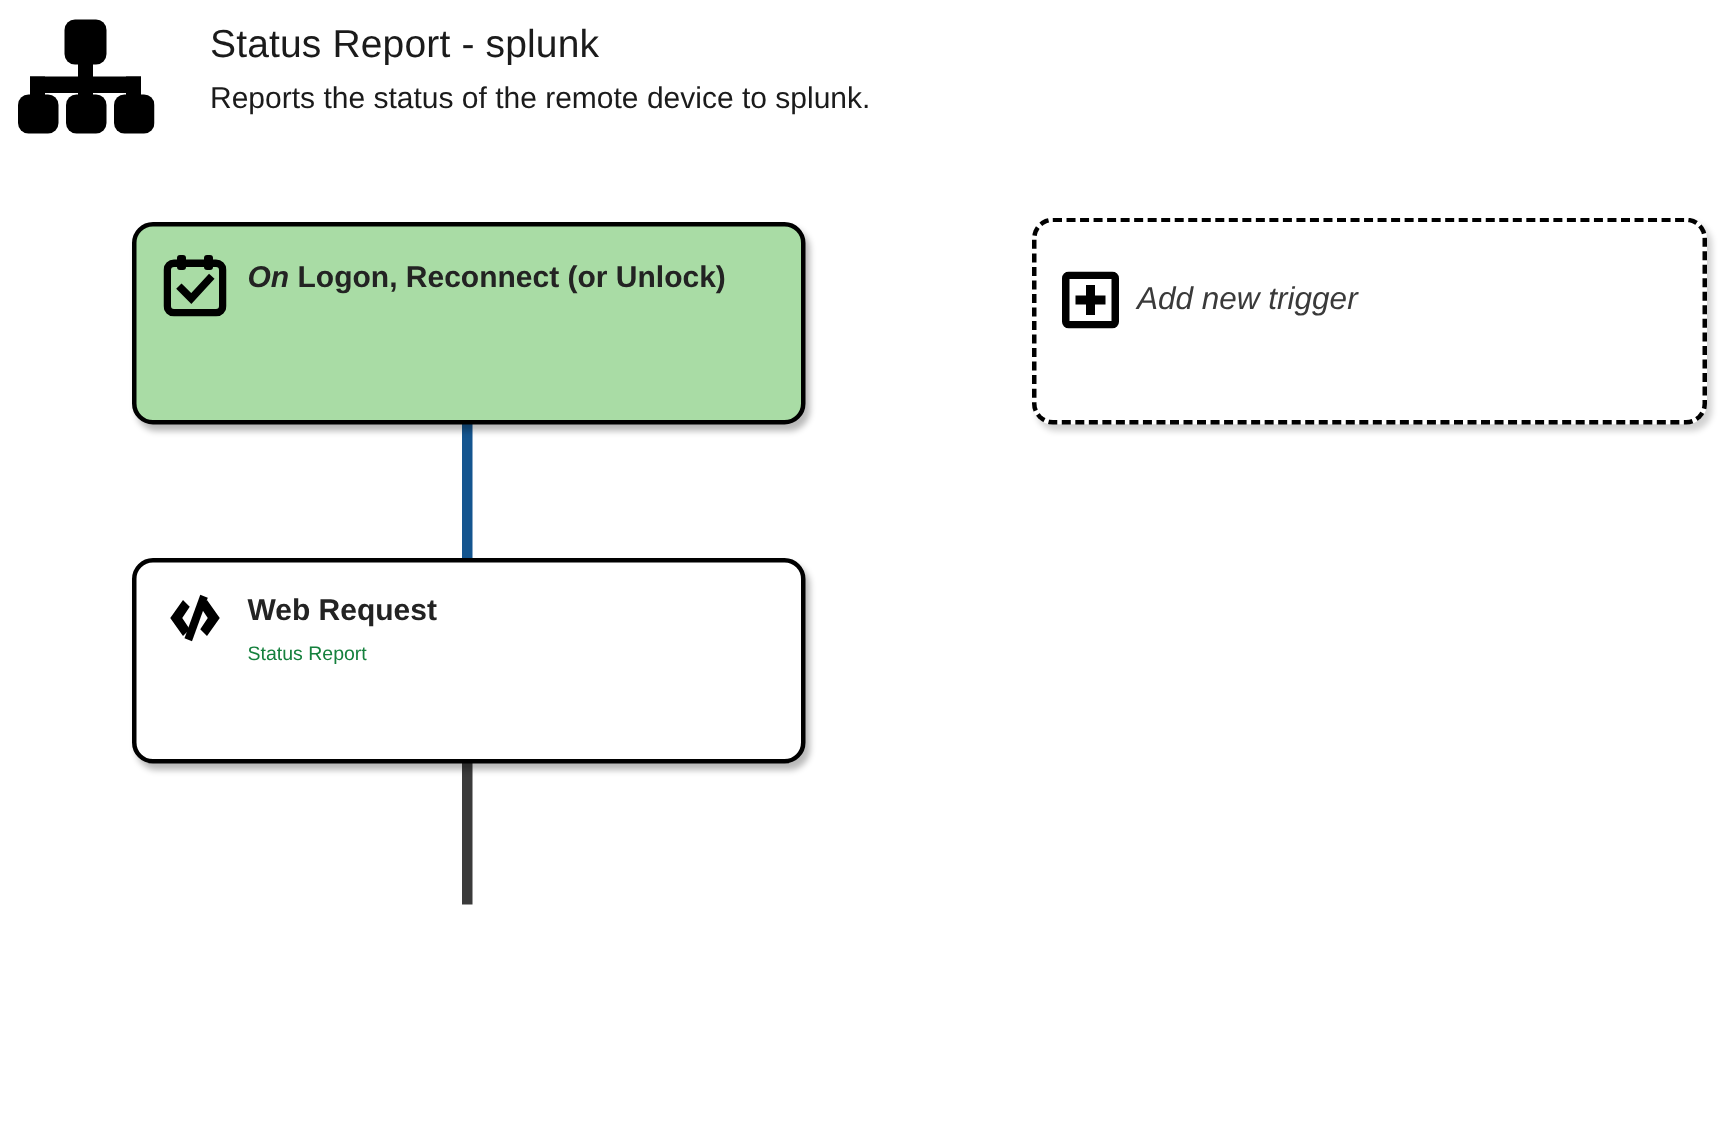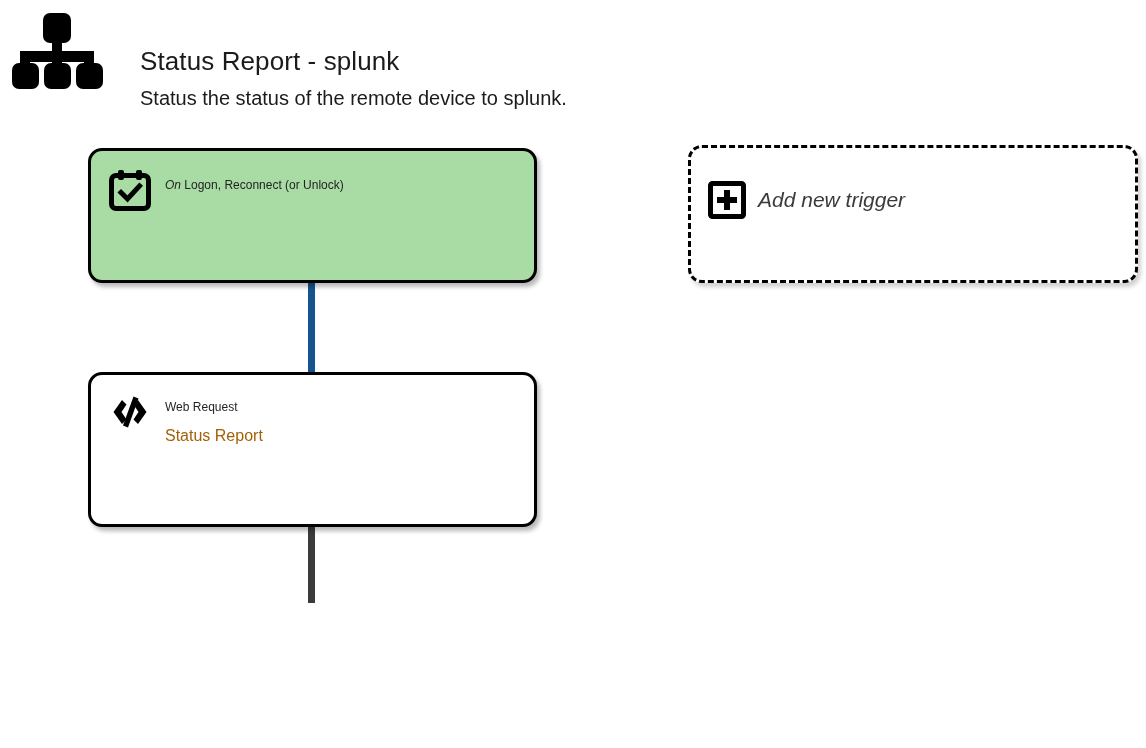--- a/index.html
+++ b/index.html
@@ -39,21 +39,20 @@
     top: 13px;
     width: 960px;
   }
   #page-title {
     font-size: 26px;
     font-weight: 300;
     letter-spacing: 0.1px;
     line-height: 32px;
     color: #1b1b1b;
     white-space: nowrap;
-    margin-top: 32px;
   }
   #page-subtitle {
     margin-top: 9px;
     font-size: 20px;
     font-weight: 400;
     line-height: 25px;
     color: #1b1b1b;
     white-space: nowrap;
   }
 
@@ -98,33 +97,33 @@
     height: 42px;
     margin-right: 14px;
     display: block;
   }
   .card-labels {
     flex: 1 1 auto;
     min-width: 0;
     padding-top: 1px;
   }
   .card-title {
-    font-size: 12px;
-    font-weight: 400;
+    font-size: 20px;
+    font-weight: 700;
     line-height: 30px;
     color: #232323;
   }
   .card-title .em {
     font-style: italic;
   }
   .card-subtitle {
-    font-size: 16px;
+    font-size: 13px;
     font-weight: 400;
     line-height: 26px;
-    color: #a16207;
+    color: #15803d;
     margin-top: 1px;
   }
   .placeholder-label {
     font-size: 21px;
     font-weight: 400;
     line-height: 40px;
     color: #3a3a3a;
   }
   .placeholder-inner {
     position: absolute;
@@ -168,21 +167,21 @@
       <rect x="73" y="40" width="10" height="16" fill="#000000"></rect>
 
       <rect x="1" y="52" width="27" height="26" rx="7" ry="7" fill="#000000"></rect>
       <rect x="33" y="52" width="27" height="26" rx="7" ry="7" fill="#000000"></rect>
       <rect x="65" y="52" width="27" height="26" rx="7" ry="7" fill="#000000"></rect>
     </svg>
   </div>
 
   <div id="header-text">
     <div id="page-title">Status Report - splunk</div>
-    <div id="page-subtitle">Status the status of the remote device to splunk.</div>
+    <div id="page-subtitle">Reports the status of the remote device to splunk.</div>
   </div>
 
 </div>
 
 <div id="flow-canvas">
 
   <div class="connector blue" style="left:308px; top:278px; height:96px;"></div>
 
   <div class="connector dark" style="left:308px; top:505px; height:98px;"></div>
 
@@ -210,21 +209,21 @@
         <svg viewBox="0 0 38 38" width="38" height="38" aria-hidden="true">
           <rect x="2.5" y="2.5" width="33" height="33" rx="2" ry="2" fill="#ffffff" stroke="#000000" stroke-width="5"></rect>
           <rect x="16" y="9" width="6" height="20" fill="#000000"></rect>
           <rect x="9" y="16" width="20" height="6" fill="#000000"></rect>
         </svg>
       </span>
       <span class="placeholder-label">Add new trigger</span>
     </div>
   </div>
 
-  <div class="node-card solid" style="left:88px; top:372px; width:449px; height:155px;">
+  <div class="node-card solid" style="left:88px; top:372px; width:449px; height:137px;">
     <div class="card-inner" style="top:16px;">
       <span class="card-icon">
         <svg viewBox="0 0 42 42" width="42" height="42" aria-hidden="true">
           <path d="M13 9 L4.5 21 L13 33 L17.5 28.5 L12.5 21 L17.5 13.5 Z" fill="#000000"></path>
           <path d="M29 9 L37.5 21 L29 33 L24.5 28.5 L29.5 21 L24.5 13.5 Z" fill="#000000"></path>
           <path d="M24.5 5.5 L29.5 7.5 L19 36.5 L14 34.5 Z" fill="#000000"></path>
         </svg>
       </span>
       <div class="card-labels">
         <div class="card-title">Web Request</div>

